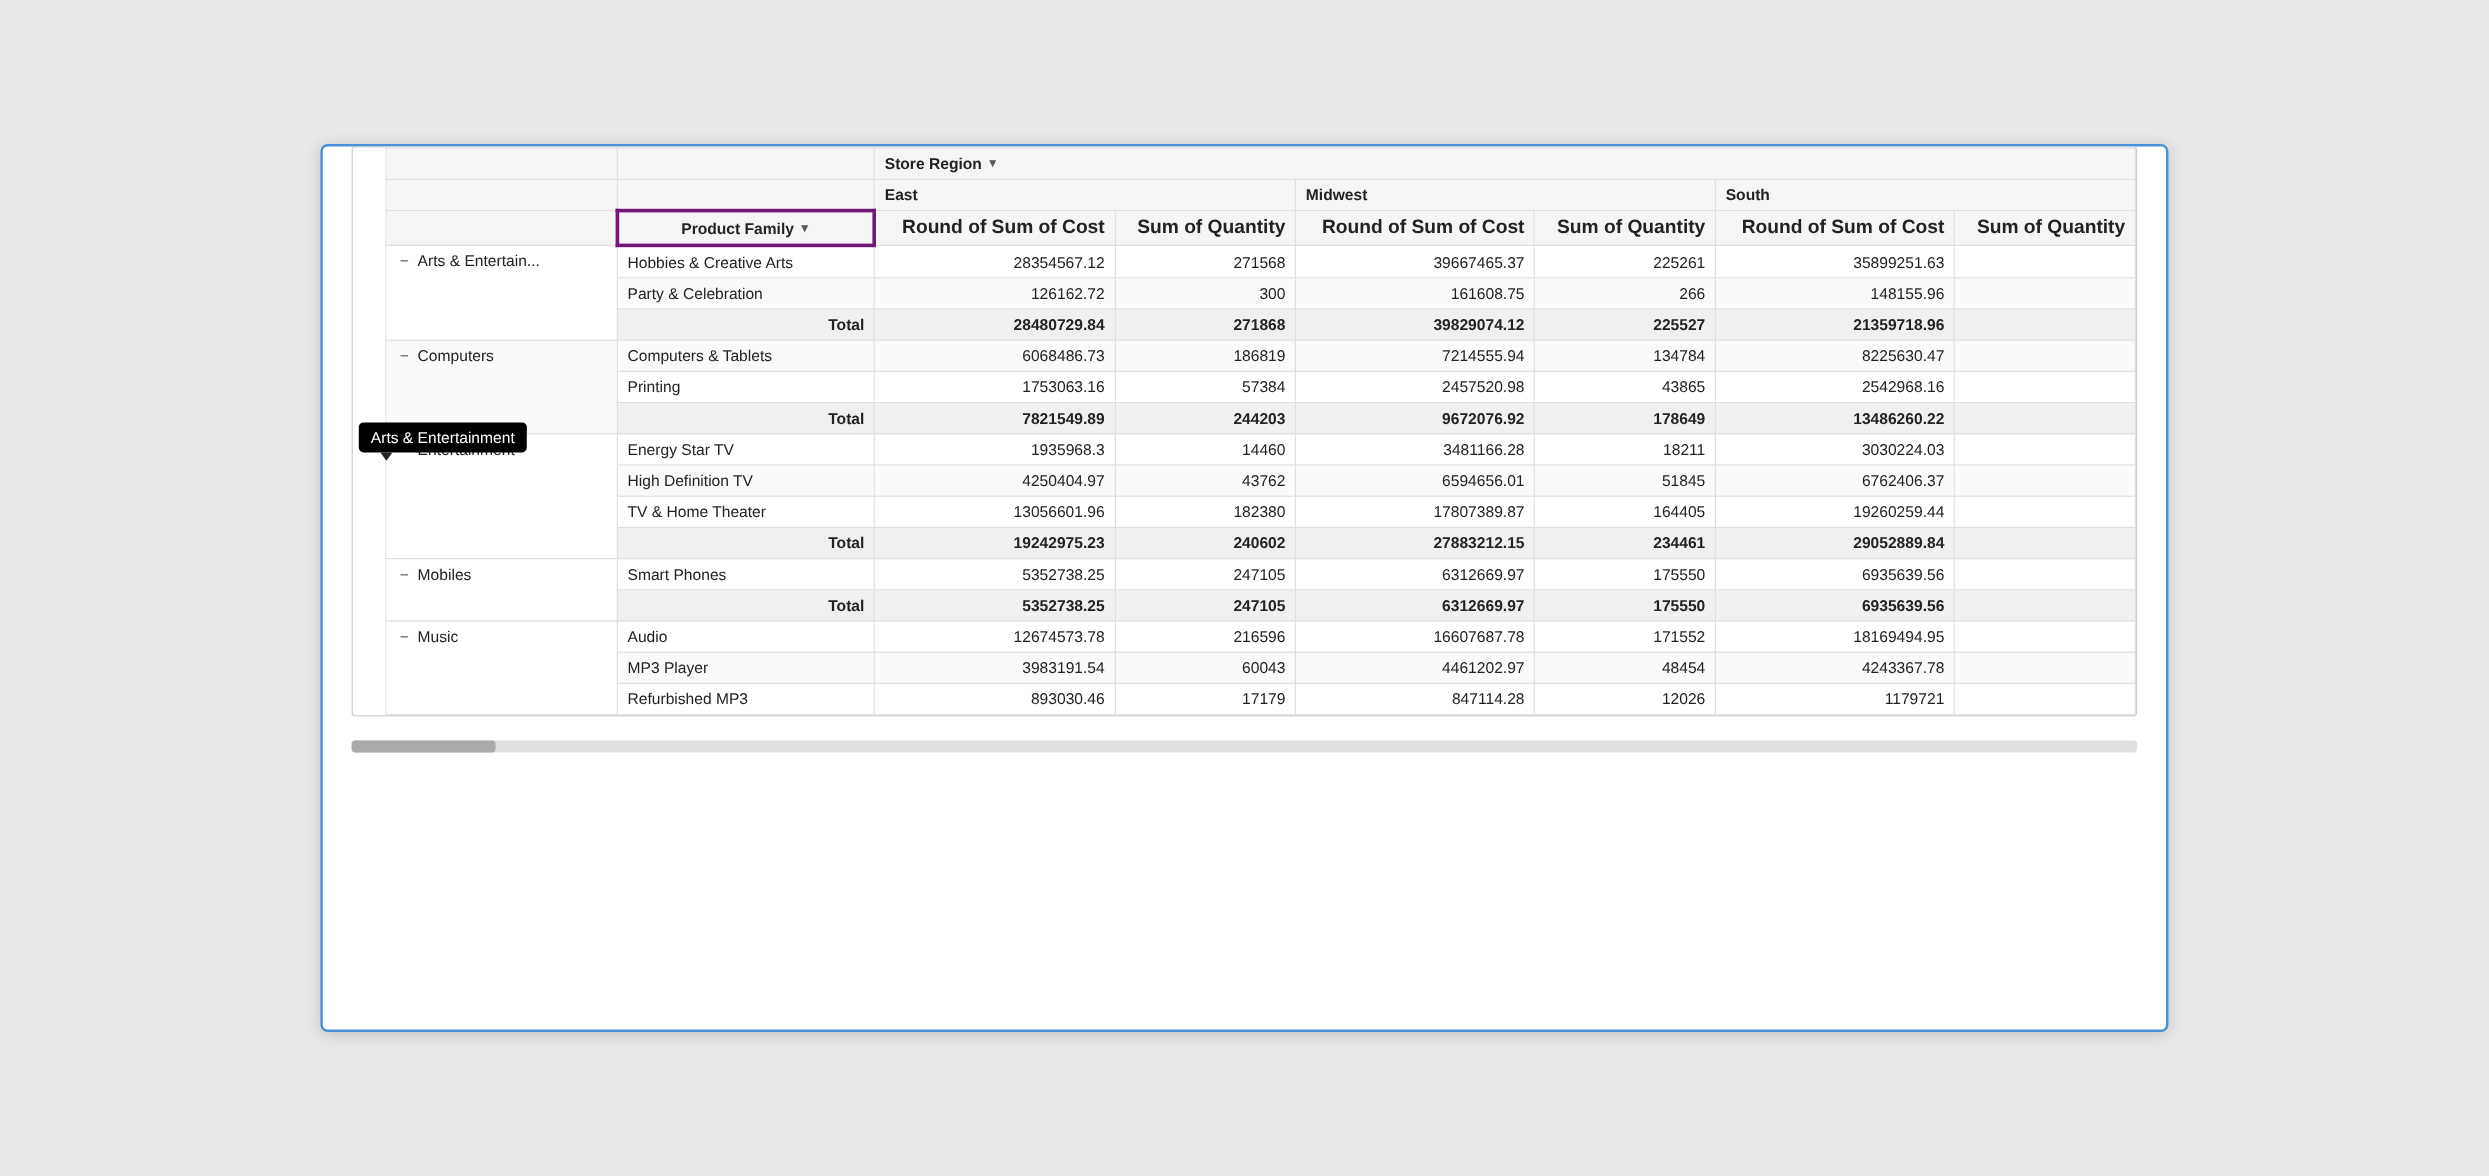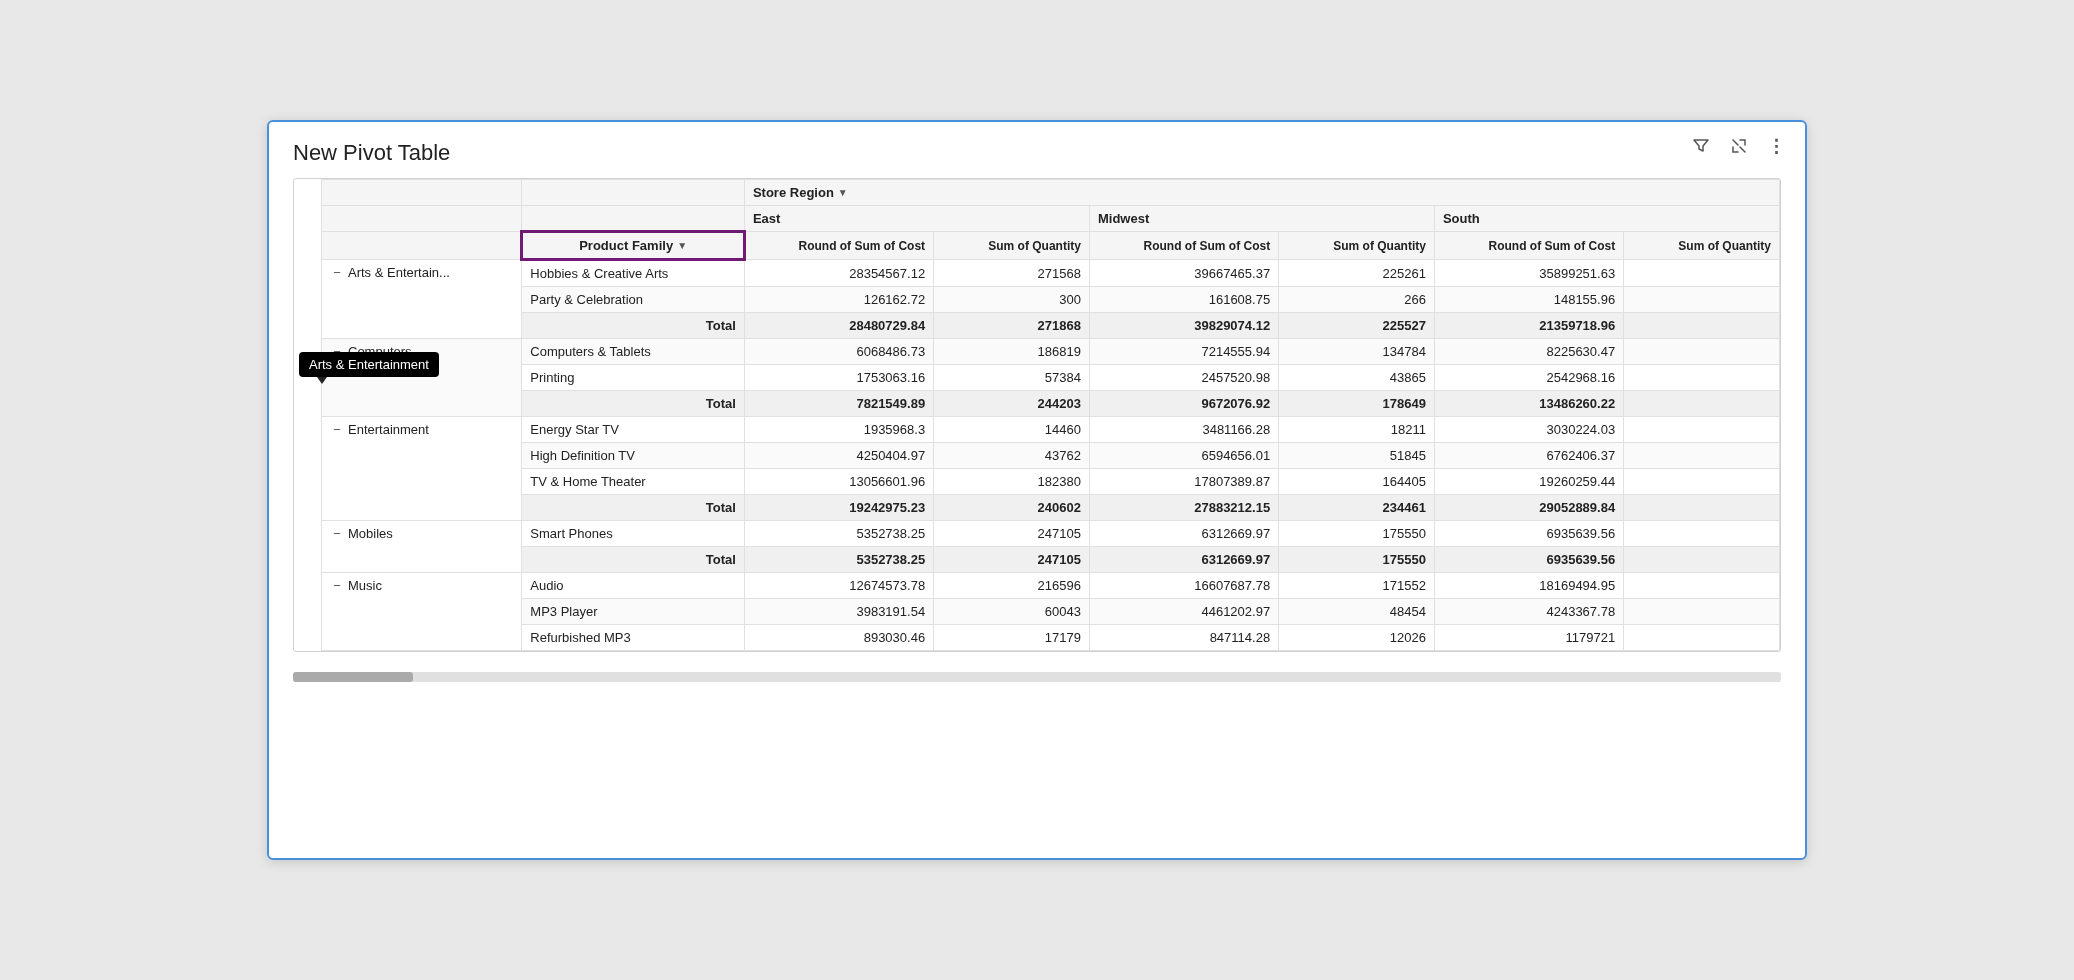--- a/index.html
+++ b/index.html
@@ -83,21 +83,21 @@
     
     .region-header {
       text-align: left;
       font-weight: 600;
       padding-left: 10px;
     }
     
     .measure-header {
       text-align: right;
       font-weight: 600;
-      font-size: 12px;
+      font-size: 16px;
       color: #333;
     }
     
     .cat-cell {
       color: #222;
       font-weight: 400;
       vertical-align: top;
       padding-top: 7px;
     }
     .cat-cell-inner {
@@ -203,21 +203,20 @@
       </svg>
     </div>
     <div class="toolbar-icon">
       <svg width="18" height="18" viewBox="0 0 18 18" fill="none">
         <path d="M10 3h5v5M8 15H3v-5M3 3l5 5M15 15l-5-5" stroke="#555" stroke-width="1.5" stroke-linecap="round"></path>
       </svg>
     </div>
     <div class="toolbar-icon" style="font-size:18px; color:#555; font-weight:700; letter-spacing:1px">⋮</div>
   </div>
 
-  <div class="title">New Pivot Table</div>
 
   <div class="tooltip">Arts &amp; Entertainment</div>
 
   <div class="table-container">
     <div style="overflow-x:auto; overflow-y:auto; max-height:640px;margin-left:27px;">
       <table class="pivot-table">
         <thead>
 
           <tr>
             <th class="empty-header" style="border:1px solid #e0e0e0;"></th>

